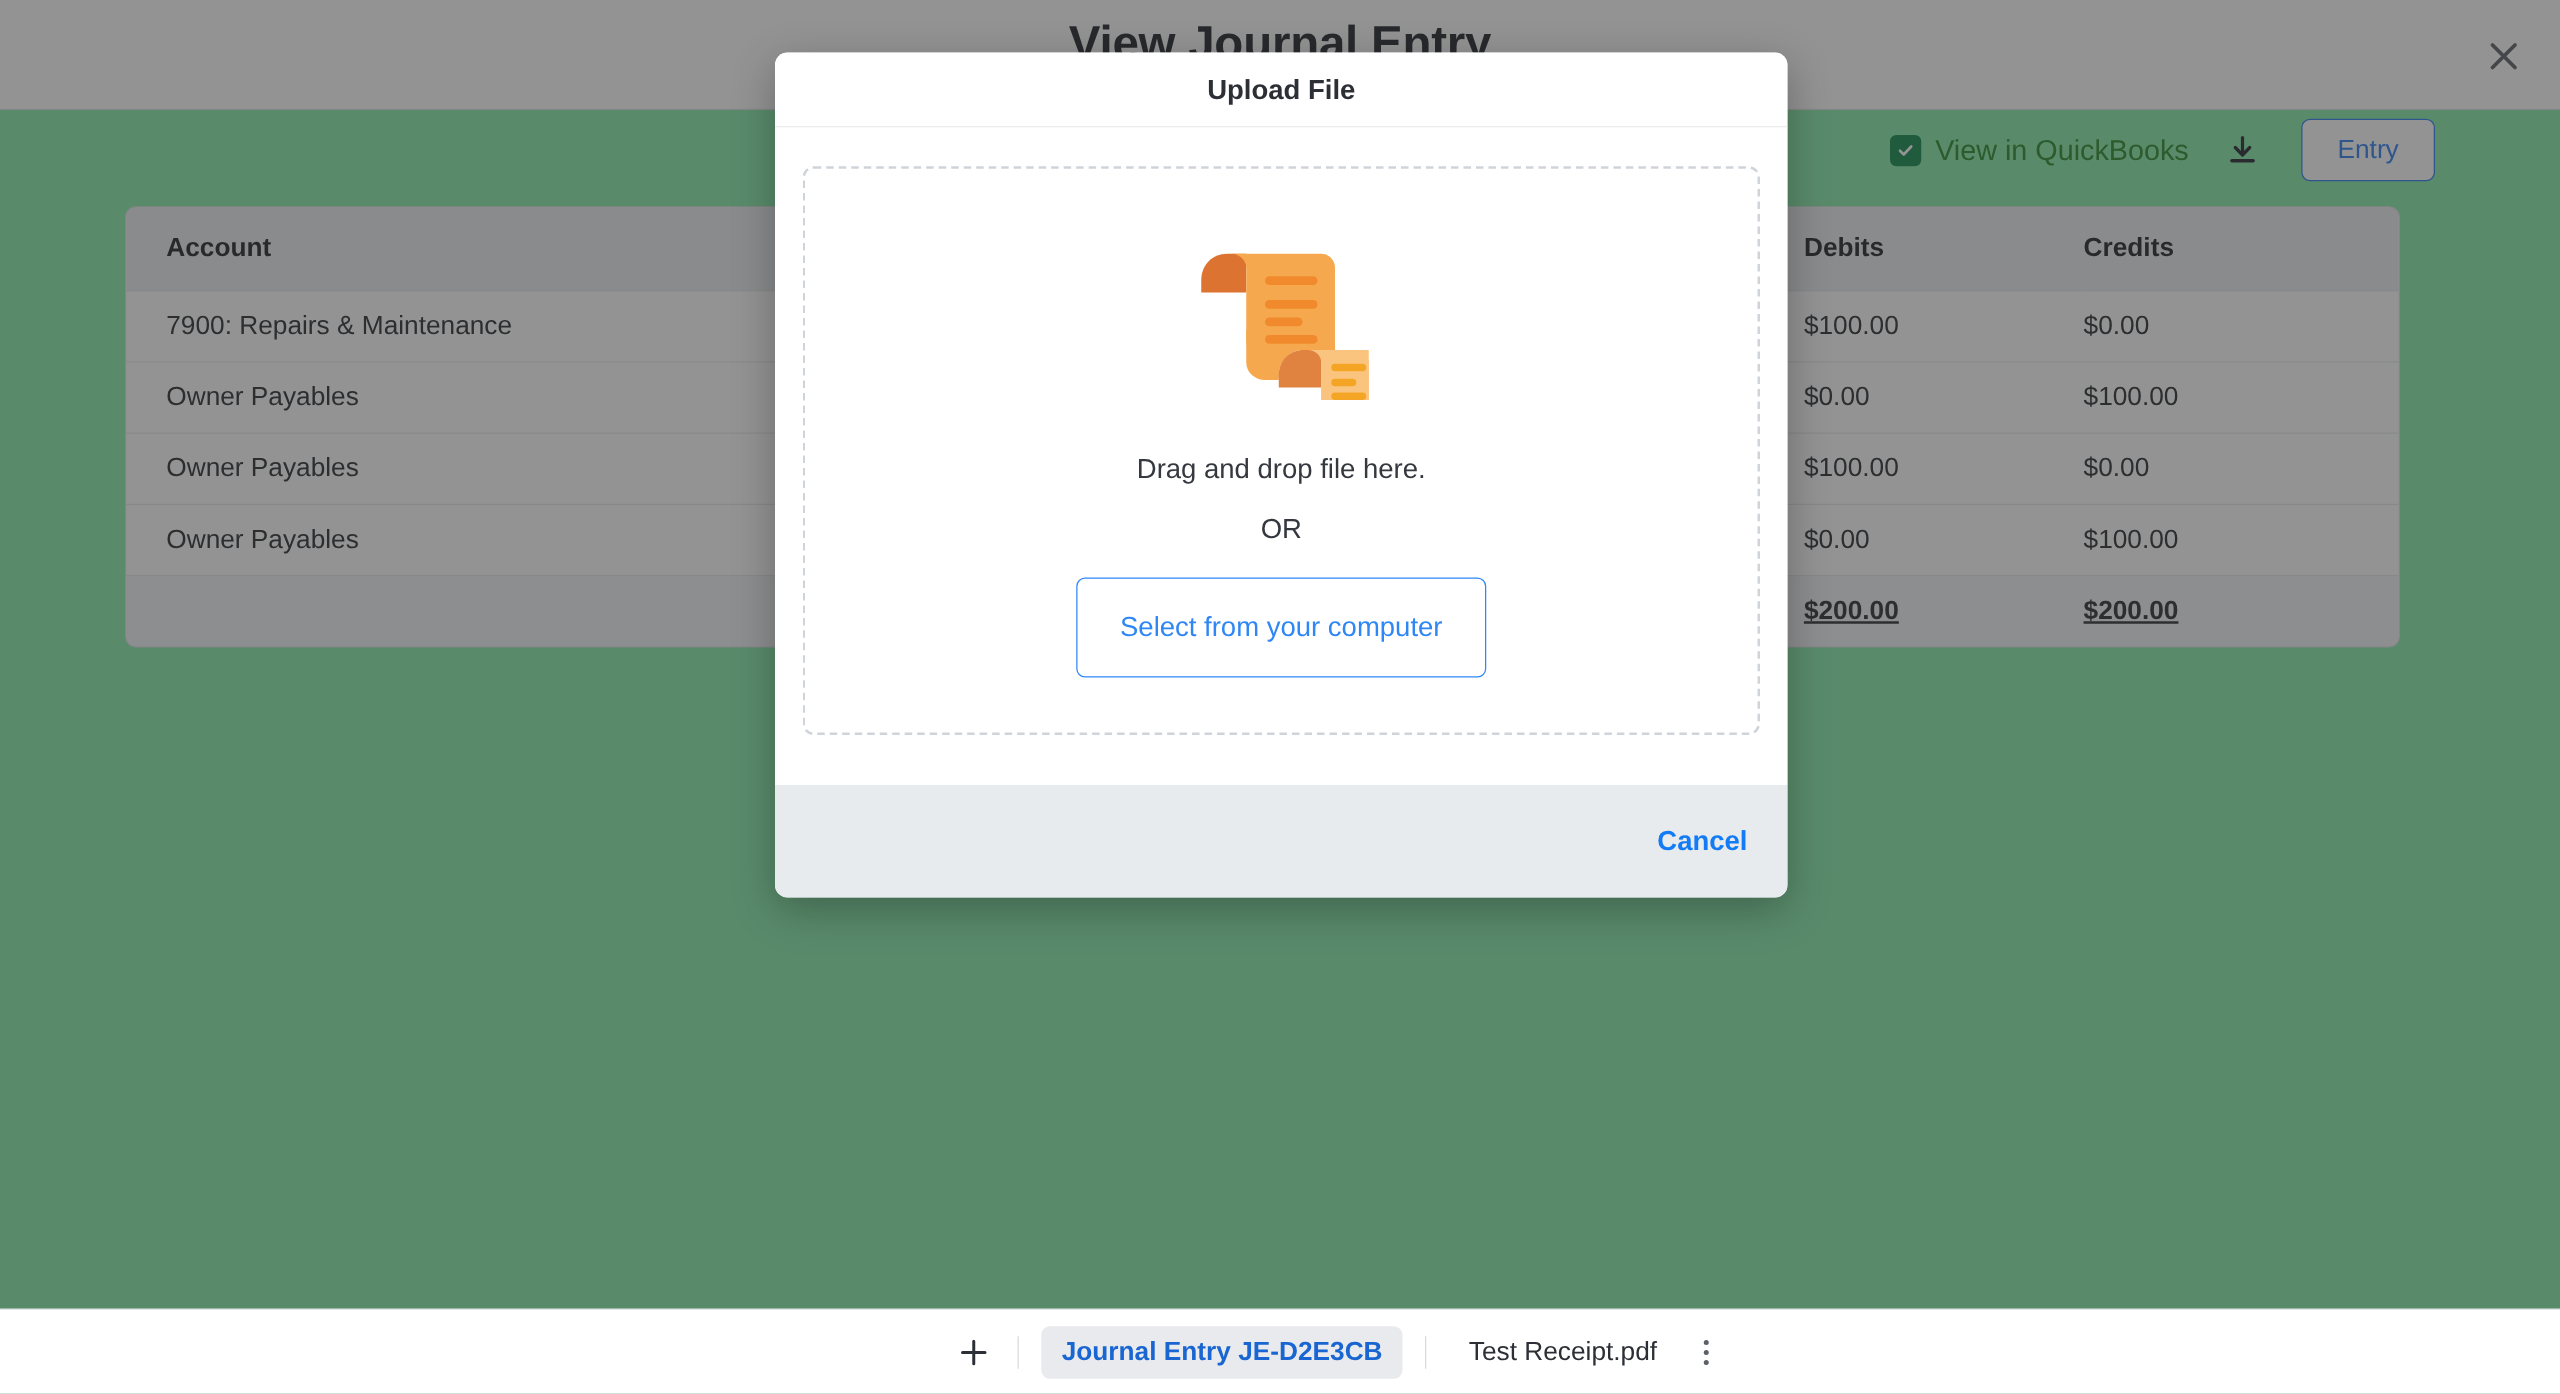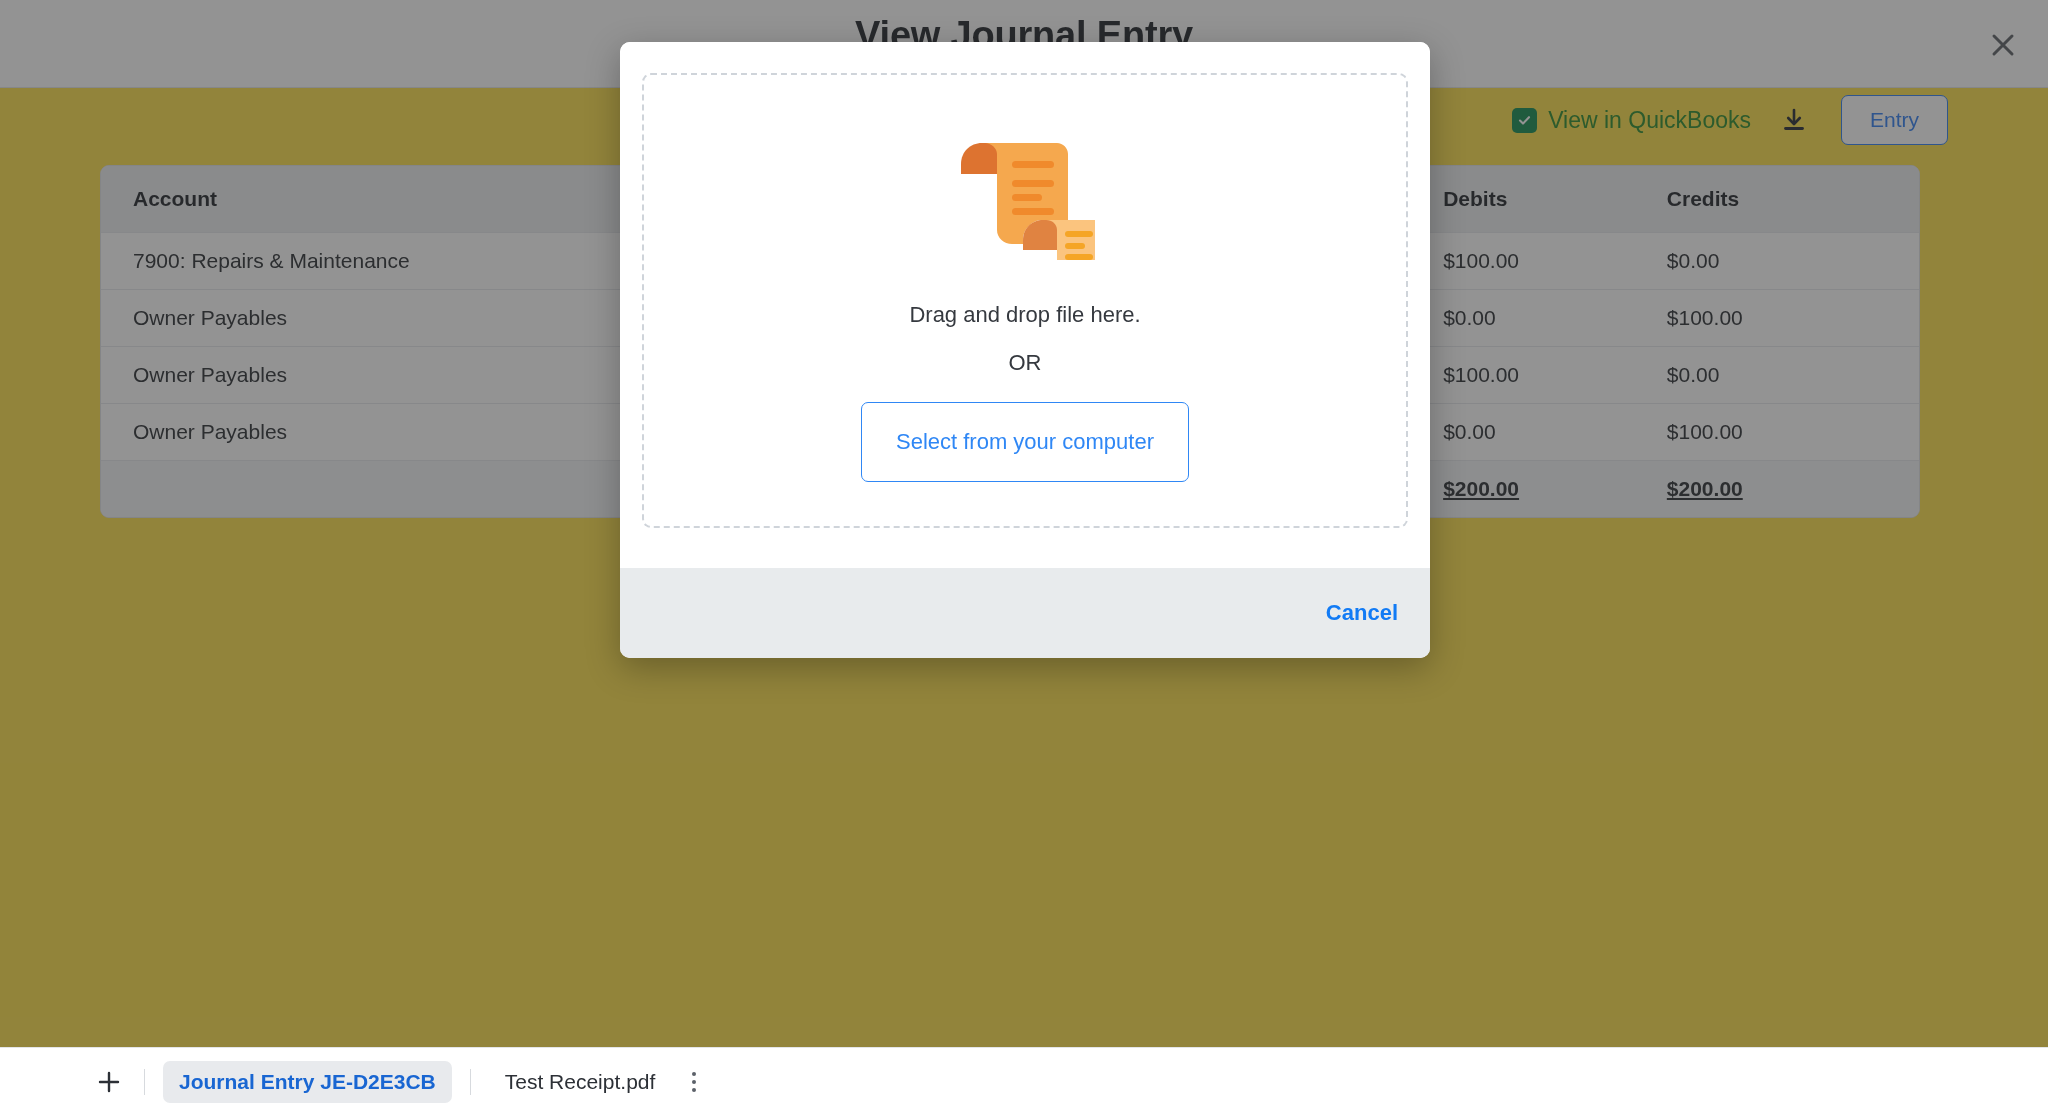--- a/index.html
+++ b/index.html
@@ -17,21 +17,21 @@
     position: relative;
     width: 2048px;
     height: 1115px;
     background: #ffffff;
   }
 
   
   .page {
     position: absolute;
     inset: 0;
-    background: #fde047;
+    background: #86efac;
   }
 
   .page-titlebar {
     position: absolute;
     left: 0; top: 0;
     width: 2048px;
     height: 88px;
     background: #ffffff;
     border-bottom: 1px solid #e3e5e8;
   }
@@ -292,20 +292,21 @@
     left: 0;
     bottom: 0;
     width: 2048px;
     height: 68px;
     background: #ffffff;
     border-top: 1px solid #e3e5e8;
     display: flex;
     align-items: center;
     padding-left: 92px;
     z-index: 70;
+    justify-content: center;
   }
   .tab-plus {
     width: 34px;
     height: 34px;
     display: flex;
     align-items: center;
     justify-content: center;
     cursor: pointer;
     color: #2c3036;
     flex: none;
@@ -425,20 +426,23 @@
           </tr>
         </tbody>
       </table>
     </div>
   </div>
 
   <div class="scrim"></div>
 
   <div class="modal">
 
+    <div class="modal-header">
+      <span class="modal-title">Upload File</span>
+    </div>
 
     <div class="modal-body">
       <div class="dropzone">
 
         <div class="dz-illus">
           <svg width="160" height="160" viewBox="0 0 160 160" aria-hidden="true">
 
             <path d="M16 44 C16 32 25 23 37 23 L52 23 L52 54 L16 54 Z" fill="#dd7330"></path>
 
             <path d="M37 23 L112 23 C118 23 123 28 123 34 L123 100

